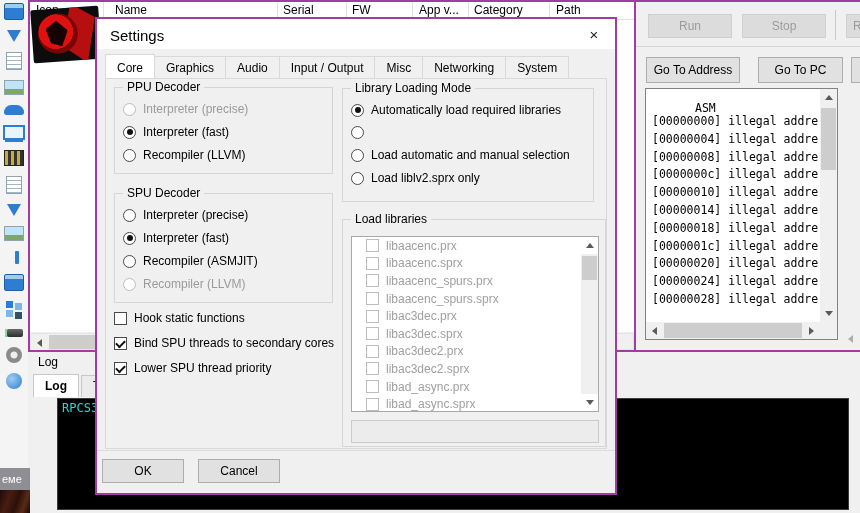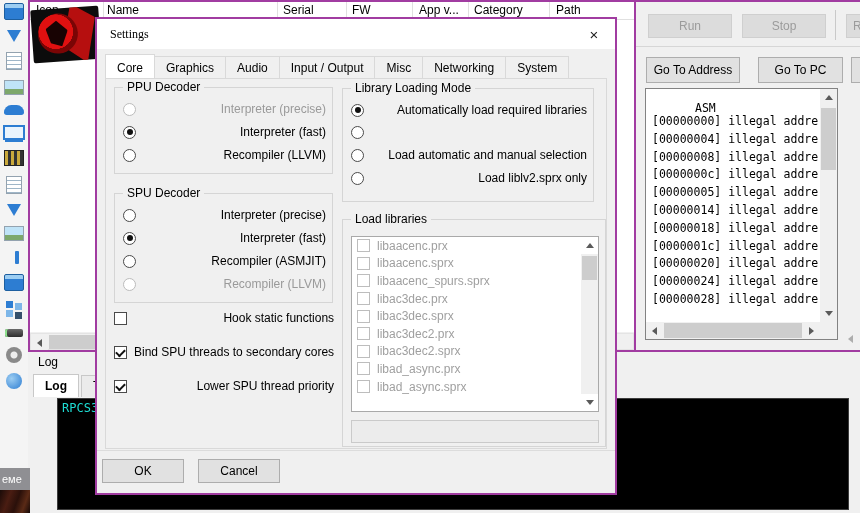--- a/index.html
+++ b/index.html
@@ -79,47 +79,47 @@
   .log-tabs{position:absolute;left:3px;top:22px;display:flex;align-items:flex-end;height:23px;}
   .ltab{padding:3px 11px 4px;border:1px solid #c8c8c8;border-bottom:none;background:#ebebeb;margin-right:2px;font-size:12px;}
   .ltab.active{background:#fff;font-weight:bold;padding-top:4px;}
   .console{position:absolute;left:27px;top:46px;width:792px;height:112px;background:#000;border:1px solid #3c3c3c;
            box-sizing:border-box;color:#1ddcd3;font-family:"DejaVu Sans Mono","Liberation Mono",monospace;
            font-size:12px;padding:2px 4px;}
 
   
   .dialog{left:95px;top:17px;width:518px;height:474px;background:#f0f0f0;border:2px solid #a13ca1;z-index:50;}
   .dlg-titlebar{position:absolute;left:0;top:0;width:100%;height:30px;background:#fff;}
-  .dlg-title{position:absolute;left:13px;top:8px;font-size:12px;font-family:Liberation Serif, serif;}
+  .dlg-title{position:absolute;left:13px;top:8px;font-size:15px;}
   .dlg-close{position:absolute;right:10px;top:4px;width:22px;height:22px;display:flex;align-items:center;
              justify-content:center;font-size:15px;color:#222;cursor:default;}
   .tabbar{position:absolute;left:8px;top:37px;display:flex;align-items:flex-end;}
   .tab{padding:4px 11px 5px;border:1px solid #d9d9d9;border-bottom:none;background:#f0f0f0;font-size:12px;
        margin-right:0;border-right:none;}
   .tab:last-child{border-right:1px solid #d9d9d9;text-align:right;}
   .tab.active{background:#fff;padding-top:6px;margin-top:-2px;border-right:1px solid #d9d9d9;}
   .tab.after-active{border-left:none;}
   .tabpane{position:absolute;left:8px;top:59px;width:502px;height:371px;border:1px solid #d9d9d9;
            background:#f0f0f0;box-sizing:border-box;}
   .group{position:absolute;border:1px solid #d5d5d5;box-sizing:border-box;}
   .group-title{position:absolute;left:8px;top:-8px;background:#f0f0f0;padding:0 4px;font-size:12px;}
   .opts{position:absolute;left:8px;top:14px;right:6px;display:flex;flex-direction:column;gap:9px;}
-  .opt{display:flex;align-items:center;gap:7px;white-space:nowrap;justify-content:space-between;}
+  .opt{display:flex;align-items:center;gap:7px;white-space:nowrap;}
   .opt.dis{color:#9a9a9a;}
   .radio{width:13px;height:13px;border-radius:50%;border:1px solid #4a4a4a;background:#fff;position:relative;flex:none;box-sizing:border-box;}
   .radio.sel::after{content:"";position:absolute;left:2.5px;top:2.5px;width:6px;height:6px;border-radius:50%;background:#111;}
   .radio.dis{border-color:#bcbcbc;}
   .cb{width:13px;height:13px;border:1px solid #4a4a4a;background:#fff;position:relative;flex:none;box-sizing:border-box;}
   .cb.on::after{content:"";position:absolute;left:1px;top:2px;width:7px;height:4px;border-left:2px solid #111;
                 border-bottom:2px solid #111;transform:rotate(-45deg);}
   .cb.dis{border-color:#bdbdbd;}
-  .checks{position:absolute;left:8px;top:232px;display:flex;flex-direction:column;gap:20px;}
+  .checks{position:absolute;left:8px;top:232px;display:flex;flex-direction:column;gap:11px;}
   .listbox{position:absolute;left:8px;top:16px;width:248px;height:176px;background:#fff;border:1px solid #a9a9a9;
            box-sizing:border-box;overflow:hidden;}
-  .li{display:flex;align-items:center;gap:7px;height:17.6px;padding-left:5px;color:#9f9f9f;white-space:nowrap;}
+  .li{display:flex;align-items:center;gap:7px;height:17.6px;padding-left:14px;color:#9f9f9f;white-space:nowrap;}
   .lib-input{position:absolute;left:8px;top:200px;width:248px;height:23px;background:#ececec;border:1px solid #cacaca;box-sizing:border-box;}
   .dlg-hr{position:absolute;left:0px;top:431px;width:518px;height:1px;background:#dcdcdc;}
   .dlg-btn{position:absolute;top:440px;width:82px;height:24px;background:#e1e1e1;border:1px solid #adadad;
            box-sizing:border-box;display:flex;align-items:center;justify-content:center;font-size:12px;}
 </style>
 </head>
 <body>
 
 <div class="screen">
 
@@ -143,21 +143,21 @@
   </div>
 
   <div class="abs leftover-label">
     <span>еме</span>
   </div>
   <div class="abs leftover-photo"></div>
 
   <div class="abs gamelist">
     <div class="gl-header">
       <span class="gl-col" style="left:6px">Icon</span>
-      <span class="gl-col" style="left:77px">Name</span>
+      <span class="gl-col" style="left:85px">Name</span>
       <span class="gl-col" style="left:253px">Serial</span>
       <span class="gl-col" style="left:322px">FW</span>
       <span class="gl-col" style="left:389px">App v...</span>
       <span class="gl-col" style="left:444px">Category</span>
       <span class="gl-col" style="left:526px">Path</span>
       <span class="gl-sep" style="left:73px"></span>
       <span class="gl-sep" style="left:247px"></span>
       <span class="gl-sep" style="left:316px"></span>
       <span class="gl-sep" style="left:382px"></span>
       <span class="gl-sep" style="left:438px"></span>
@@ -202,21 +202,21 @@
     </div>
     <div class="btn" style="left:215px;top:55px;width:30px;height:26px;"></div>
 
     <div class="asm-box">
       <div class="asm-head">ASM</div>
       <div class="asm-rows">
         <div>[00000000] illegal addre</div>
         <div>[00000004] illegal addre</div>
         <div>[00000008] illegal addre</div>
         <div>[0000000c] illegal addre</div>
-        <div>[00000005] illegal addre</div>
+        <div>[00000010] illegal addre</div>
         <div>[00000014] illegal addre</div>
         <div>[00000018] illegal addre</div>
         <div>[0000001c] illegal addre</div>
         <div>[00000020] illegal addre</div>
         <div>[00000024] illegal addre</div>
         <div>[00000028] illegal addre</div>
       </div>
       <div class="asm-vsb">
         <div class="sb-btn" style="left:0;top:0;">
             <span class="tri-u"></span>
@@ -353,20 +353,24 @@
           <div class="li">
               <span class="cb dis"></span>
               <span>libaacenc.prx</span>
             </div>
           <div class="li">
               <span class="cb dis"></span>
               <span>libaacenc.sprx</span>
             </div>
           <div class="li">
               <span class="cb dis"></span>
+              <span>libaacenc_spurs.prx</span>
+            </div>
+          <div class="li">
+              <span class="cb dis"></span>
               <span>libaacenc_spurs.sprx</span>
             </div>
           <div class="li">
               <span class="cb dis"></span>
               <span>libac3dec.prx</span>
             </div>
           <div class="li">
               <span class="cb dis"></span>
               <span>libac3dec.sprx</span>
             </div>

